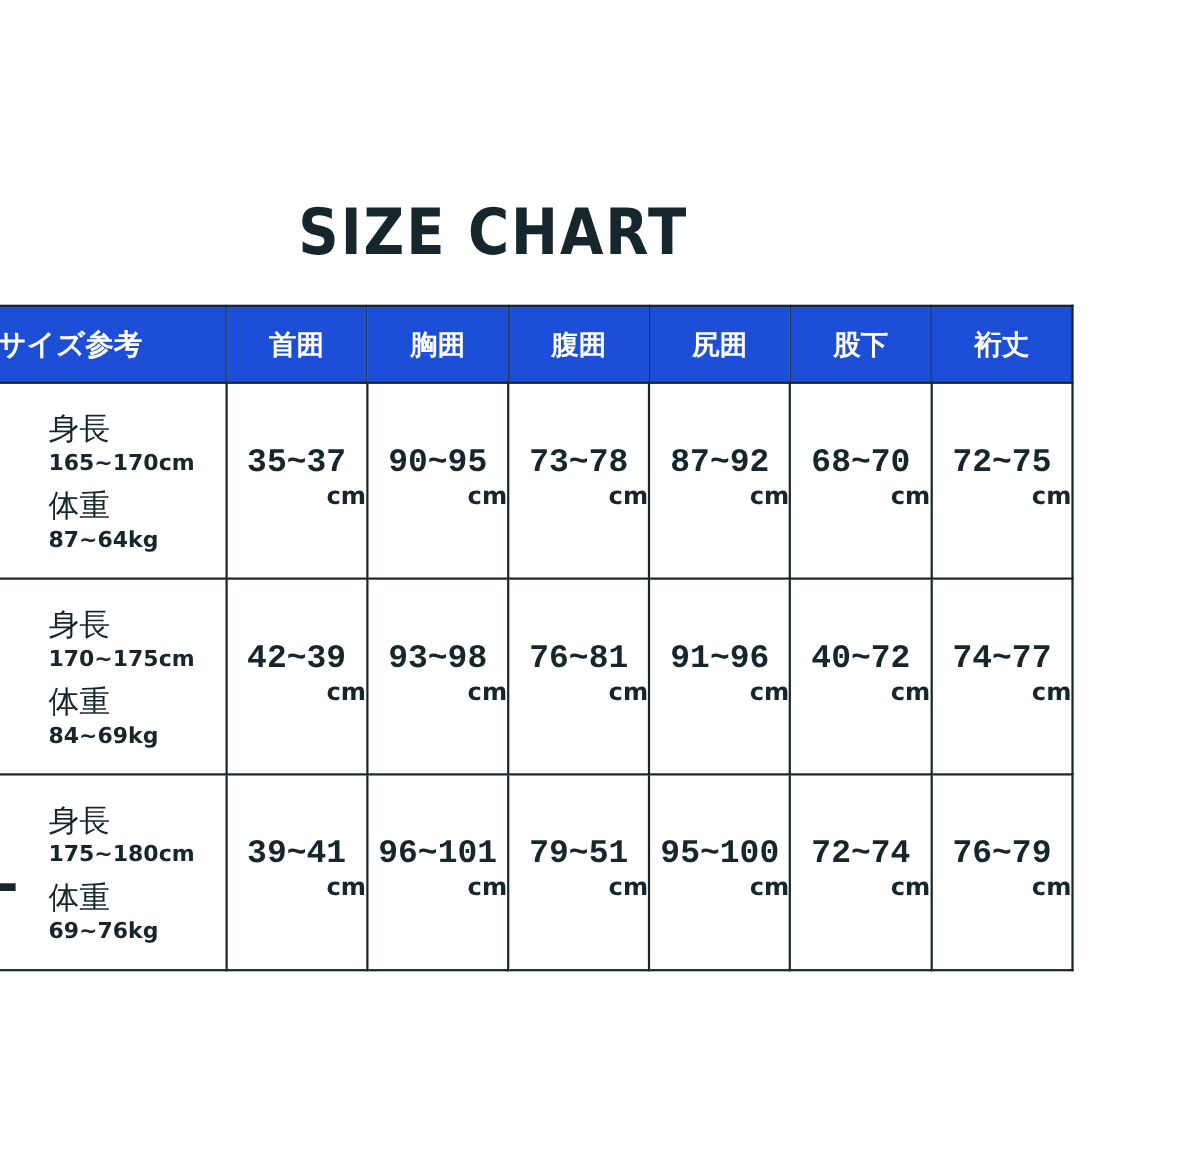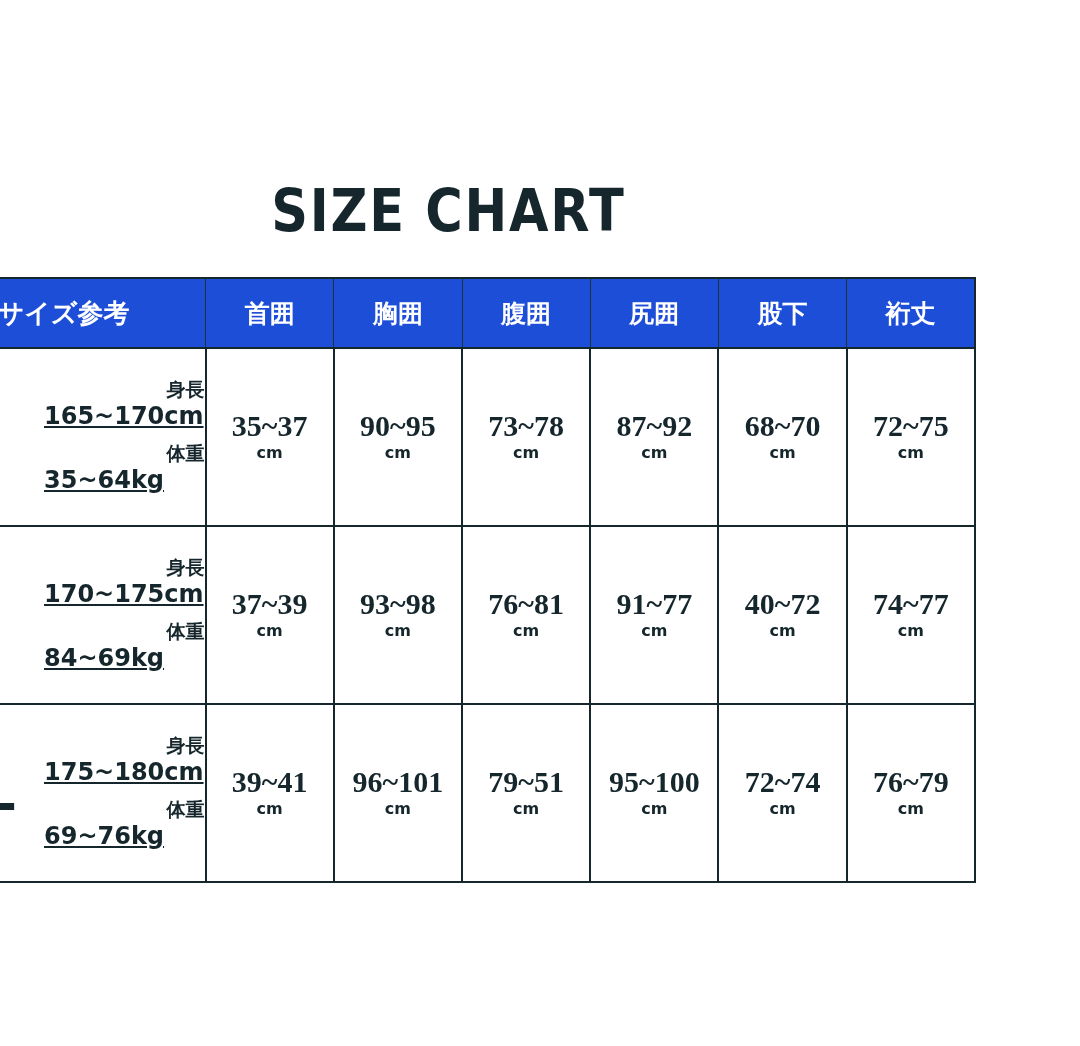--- a/index.html
+++ b/index.html
@@ -76,50 +76,49 @@
     text-align: center;
     font-family: "DejaVu Sans", sans-serif;
   }
   .size-letter.xl { font-size: 49px; }
   .size-meta {
     flex: 1 1 auto;
     text-align: left;
     padding-left: 4px;
   }
   .meta-label {
-    font-size: 19px;
-    font-weight: 700;
+    font-size: 28px;
+    font-weight: 400;
     color: #15262c;
     line-height: 1.25;
     font-family: "DejaVu Sans", sans-serif;
-    text-align: right;
   }
   .meta-value {
-    font-size: 24px;
+    font-size: 20px;
     font-weight: 700;
     color: #15262c;
     line-height: 1.3;
     margin-bottom: 9px;
     font-family: "DejaVu Sans", sans-serif;
-    text-decoration: underline;
   }
   .meta-value.last { margin-bottom: 0; }
   .measure {
     font-size: 30px;
     font-weight: 700;
     color: #15262c;
     line-height: 1.05;
-    font-family: Liberation Serif, serif;
+    font-family: Liberation Mono, monospace;
   }
   .unit {
-    font-size: 16px;
+    font-size: 22px;
     font-weight: 700;
     color: #15262c;
     line-height: 1.4;
     font-family: "DejaVu Sans", sans-serif;
+    text-align: right;
   }
   col.c-ref { width: 284px; }
   col.c-m   { width: 128px; }
 </style>
 </head>
 <body>
 
 <div class="page">
 
   <div class="chart-title">SIZE CHART</div>
@@ -148,21 +147,21 @@
     <tbody>
 
       <tr>
         <td>
           <div class="sizecell">
             <div class="size-letter">M</div>
             <div class="size-meta">
               <div class="meta-label">身長</div>
               <div class="meta-value">165~170cm</div>
               <div class="meta-label">体重</div>
-              <div class="meta-value last">35~64kg</div>
+              <div class="meta-value last">87~64kg</div>
             </div>
           </div>
         </td>
         <td>
           <div class="measure">35~37</div>
           <div class="unit">cm</div>
         </td>
         <td>
           <div class="measure">90~95</div>
           <div class="unit">cm</div>
@@ -191,33 +190,33 @@
             <div class="size-letter">L</div>
             <div class="size-meta">
               <div class="meta-label">身長</div>
               <div class="meta-value">170~175cm</div>
               <div class="meta-label">体重</div>
               <div class="meta-value last">84~69kg</div>
             </div>
           </div>
         </td>
         <td>
-          <div class="measure">37~39</div>
+          <div class="measure">42~39</div>
           <div class="unit">cm</div>
         </td>
         <td>
           <div class="measure">93~98</div>
           <div class="unit">cm</div>
         </td>
         <td>
           <div class="measure">76~81</div>
           <div class="unit">cm</div>
         </td>
         <td>
-          <div class="measure">91~77</div>
+          <div class="measure">91~96</div>
           <div class="unit">cm</div>
         </td>
         <td>
           <div class="measure">40~72</div>
           <div class="unit">cm</div>
         </td>
         <td>
           <div class="measure">74~77</div>
           <div class="unit">cm</div>
         </td>

